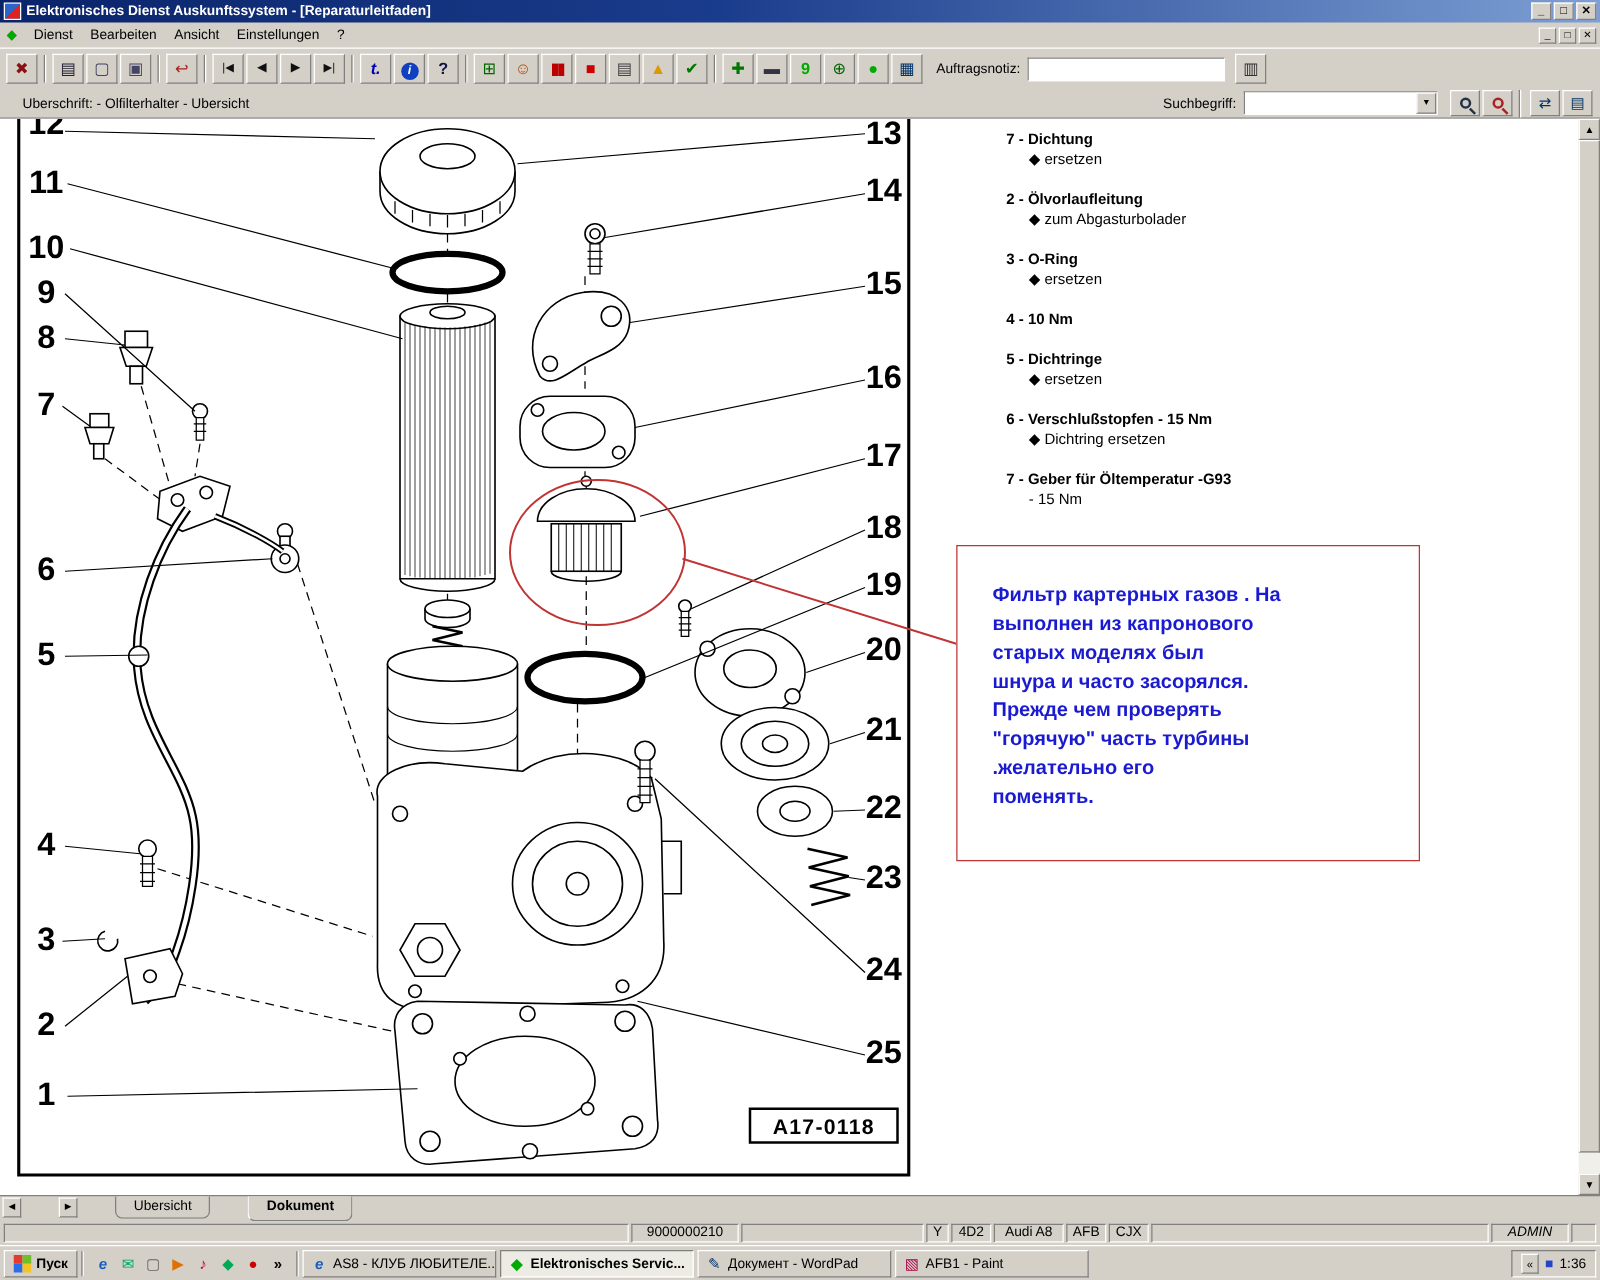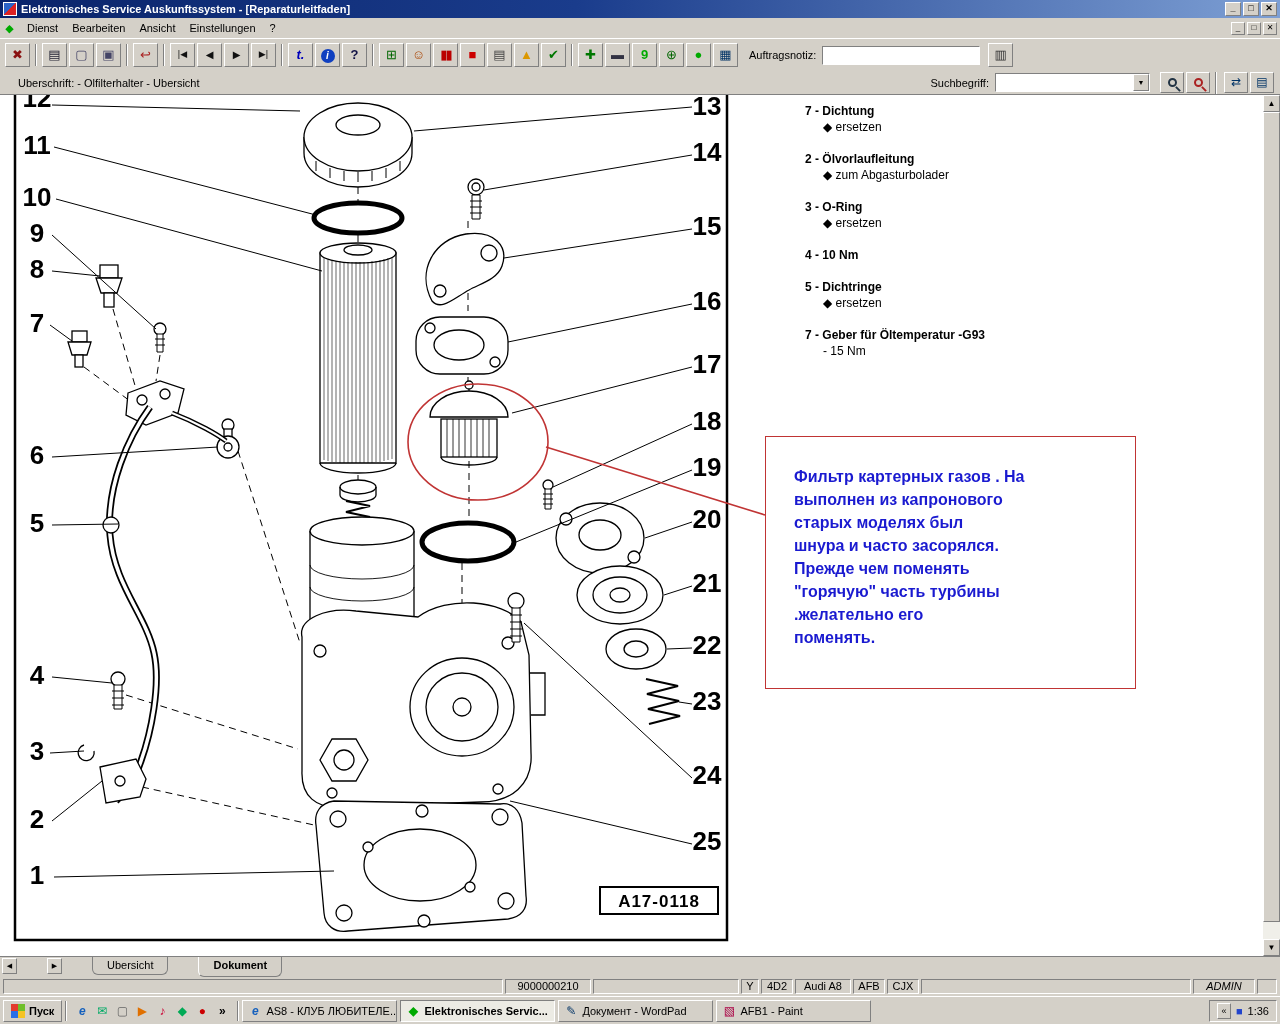--- a/index.html
+++ b/index.html
@@ -91,21 +91,21 @@
   .traybtn { width:14px; height:16px; text-align:center; line-height:14px; font-size:9px; }
   .trayicon { font-size:11px; }
 </style>
 </head>
 <body>
 
 <div class="screen">
 
   <div class="titlebar">
     <span class="appicon"></span>
-    <span class="title">Elektronisches Service Auskunftssystem - [Reparaturleitfaden]</span>
+    <span class="title">Elektronisches Dienst Auskunftssystem - [Reparaturleitfaden]</span>
     <span class="winbtn raised">_</span>
     <span class="winbtn raised">□</span>
     <span class="winbtn raised">✕</span>
   </div>
 
   <div class="menubar">
     <span class="mdiicon">◆</span>
     <span class="menuitem">Dienst</span>
     <span class="menuitem">Bearbeiten</span>
     <span class="menuitem">Ansicht</span>
@@ -402,31 +402,35 @@
       </div>
       <div class="part nosub">
         <div class="pt">4 - 10 Nm</div>
 
       </div>
       <div class="part">
         <div class="pt">5 - Dichtringe</div>
         <div class="ps">◆ ersetzen</div>
       </div>
       <div class="part">
+        <div class="pt">6 - Verschlußstopfen - 15 Nm</div>
+        <div class="ps">◆ Dichtring ersetzen</div>
+      </div>
+      <div class="part">
         <div class="pt">7 - Geber für Öltemperatur -G93</div>
         <div class="ps">- 15 Nm</div>
       </div>
     </div>
 
     <div class="annot">
       <div>Фильтр картерных газов . На</div>
       <div>выполнен из капронового</div>
       <div>старых моделях был</div>
       <div>шнура и часто засорялся.</div>
-      <div>Прежде чем поменять</div>
+      <div>Прежде чем проверять</div>
       <div>"горячую" часть турбины</div>
       <div>.желательно его</div>
       <div>поменять.</div>
     </div>
 
     <div class="vscroll">
       <div class="sbtn up raised">▲</div>
       <div class="sthumb raised"></div>
       <div class="sbtn down raised">▼</div>
     </div>

